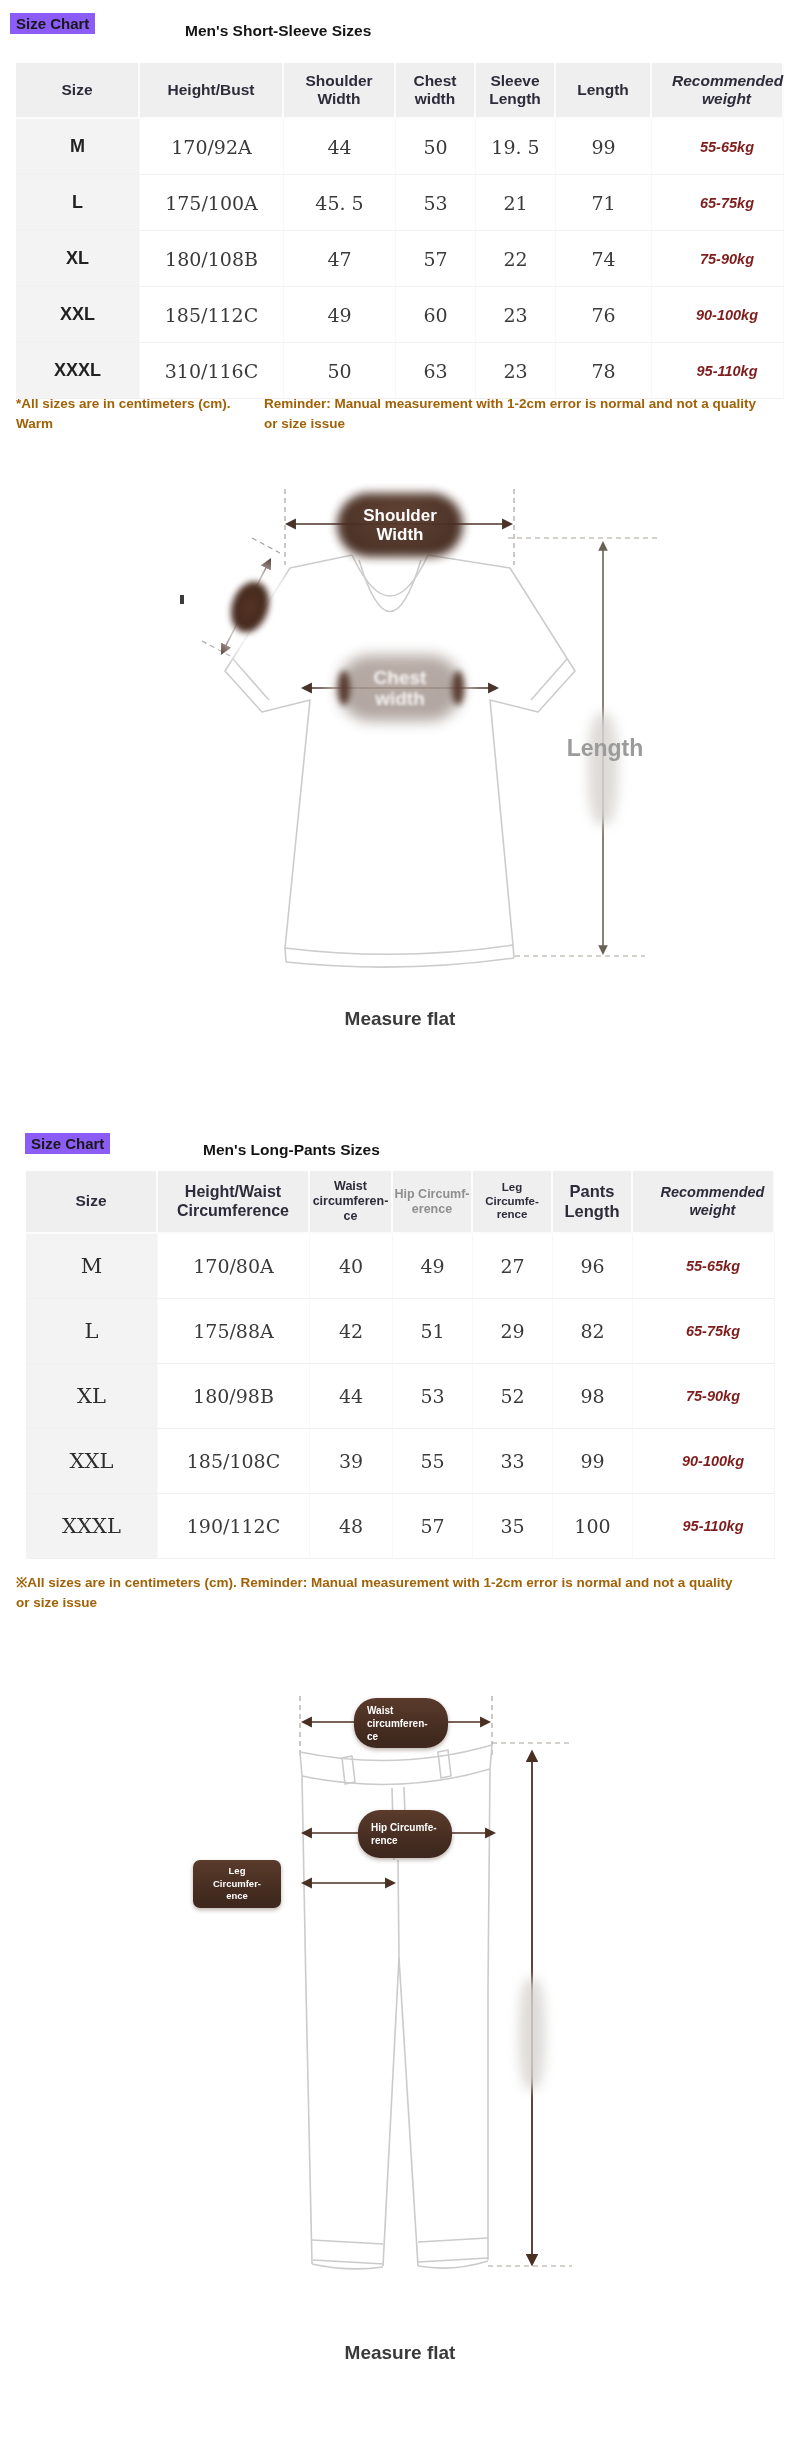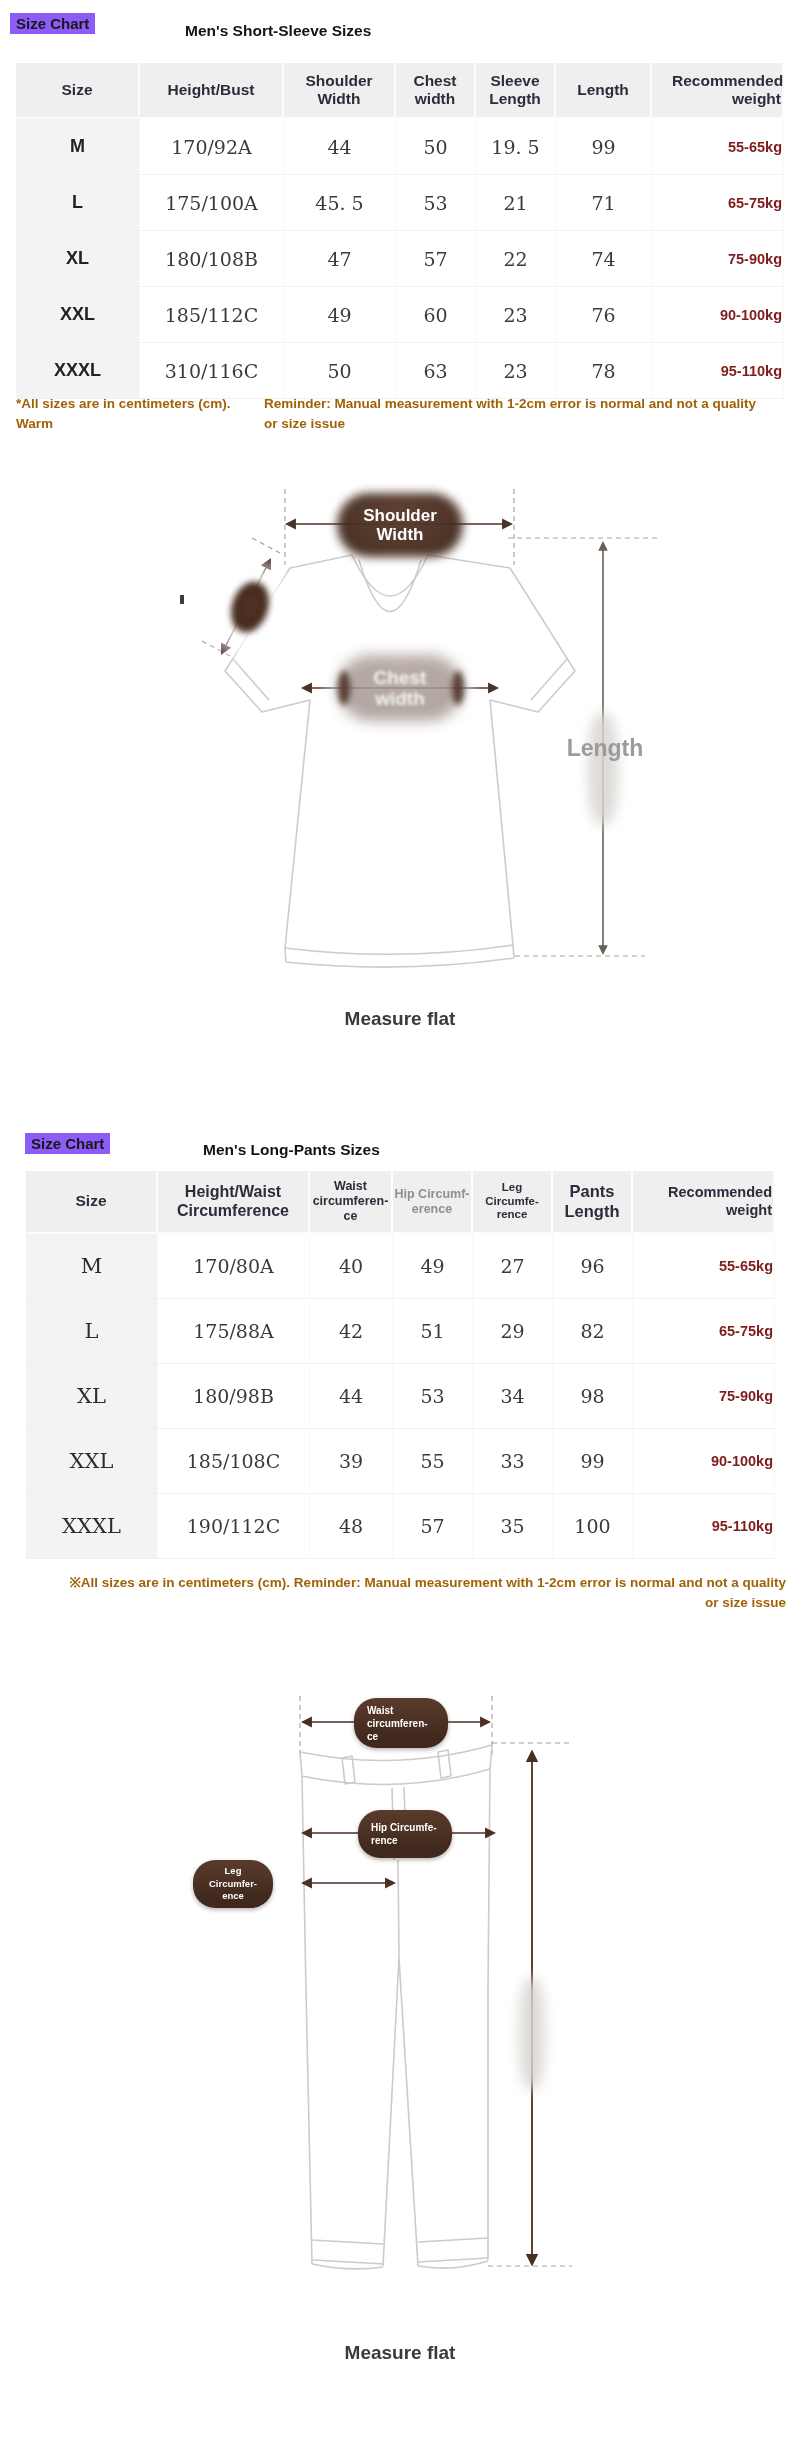--- a/index.html
+++ b/index.html
@@ -14,21 +14,21 @@
 
   
   table.sizes{border-collapse:separate;border-spacing:0;table-layout:fixed;}
   table.sizes th{background:#efeff0;font-weight:bold;font-size:15.5px;color:#2e2b3a;
                  text-align:center;vertical-align:middle;white-space:pre-line;line-height:1.18;}
   table.sizes td{background:#fff;text-align:center;vertical-align:middle;
                  font-family:"DejaVu Serif",serif;font-size:19px;color:#3a3a3a;
                  border-bottom:1px solid #f0f0f0;border-right:1px solid #f8f8f8;white-space:pre-line;}
   table.sizes th{border-right:2px solid #fcfcfc;border-bottom:2px solid #fcfcfc;}
   table.sizes td:first-child{background:#f3f3f3;}
-  table.sizes th:last-child, table.sizes td:last-child{text-align:right;padding-left:20px;}
+  table.sizes th:last-child, table.sizes td:last-child{text-align:center;padding-left:20px;font-style:italic;}
   table.sizes td:last-child{font-family:"Liberation Sans",sans-serif;font-weight:bold;
                             font-size:14.5px;color:#7f1d1d;}
   #table1 th{height:52px;} #table1 td{height:53px;}
   #table1 td:first-child{font-family:"Liberation Sans",sans-serif;font-weight:bold;font-size:18px;color:#222;}
   #table2 th{height:59px;} #table2 td{height:62px;}
   #table2 td:first-child{font-family:"DejaVu Serif",serif;font-size:21px;color:#2c2c2c;}
   #table2 th:nth-child(2){font-size:16px;}
   #table2 th:nth-child(3){font-size:12.5px;}
   #table2 th:nth-child(4){font-size:12.5px;color:#8f8f8f;}
   #table2 th:nth-child(5){font-size:11.5px;}
@@ -263,21 +263,21 @@
           <td>51</td>
           <td>29</td>
           <td>82</td>
           <td>65-75kg</td>
         </tr>
         <tr>
           <td>XL</td>
           <td>180/98B</td>
           <td>44</td>
           <td>53</td>
-          <td>34</td>
+          <td>52</td>
           <td>98</td>
           <td>75-90kg</td>
         </tr>
         <tr>
           <td>XXL</td>
           <td>185/108C</td>
           <td>39</td>
           <td>55</td>
           <td>33</td>
           <td>99</td>
@@ -288,21 +288,21 @@
           <td>190/112C</td>
           <td>48</td>
           <td>57</td>
           <td>35</td>
           <td>100</td>
           <td>95-110kg</td>
         </tr>
       </tbody>
   </table>
 
-  <div class="abs note pre" style="left:16px;top:1573px;width:770px;text-align:right;">※All sizes are in centimeters (cm). Reminder: Manual measurement with 1-2cm error is normal and not a quality
+  <div class="abs note pre" style="left:16px;top:1573px;width:770px;">※All sizes are in centimeters (cm). Reminder: Manual measurement with 1-2cm error is normal and not a quality
 or size issue</div>
 
   <div class="diagram" style="left:120px;top:1690px;width:560px;height:600px;">
     <svg width="560" height="600" viewBox="0 0 560 600">
       <defs>
         <marker id="ah2" viewBox="0 0 10 10" refX="8" refY="5" markerWidth="7" markerHeight="7" orient="auto-start-reverse">
           <path d="M0,0 L10,5 L0,10 z" fill="#4a2f23"></path>
           </marker>
       </defs>
 
@@ -345,21 +345,21 @@
 
     <div class="ppill" style="left:234px;top:8px;width:94px;height:50px;">
       <div class="txt">Waist
 circumferen-
 ce</div>
     </div>
     <div class="ppill" style="left:238px;top:120px;width:94px;height:48px;">
       <div class="txt">Hip Circumfe-
 rence</div>
     </div>
-    <div class="ppill center" style="left:73px;top:170px;width:80px;height:48px;">
+    <div class="ppill center" style="left:73px;top:170px;width:88px;height:48px;border-radius:7px;">
       <div class="txt">Leg
 Circumfer-
 ence</div>
     </div>
     <div class="smudge" style="left:399px;top:288px;width:26px;height:112px;"></div>
   </div>
 
   <div class="caption" style="top:2342px;">Measure flat</div>
 
 </div>

